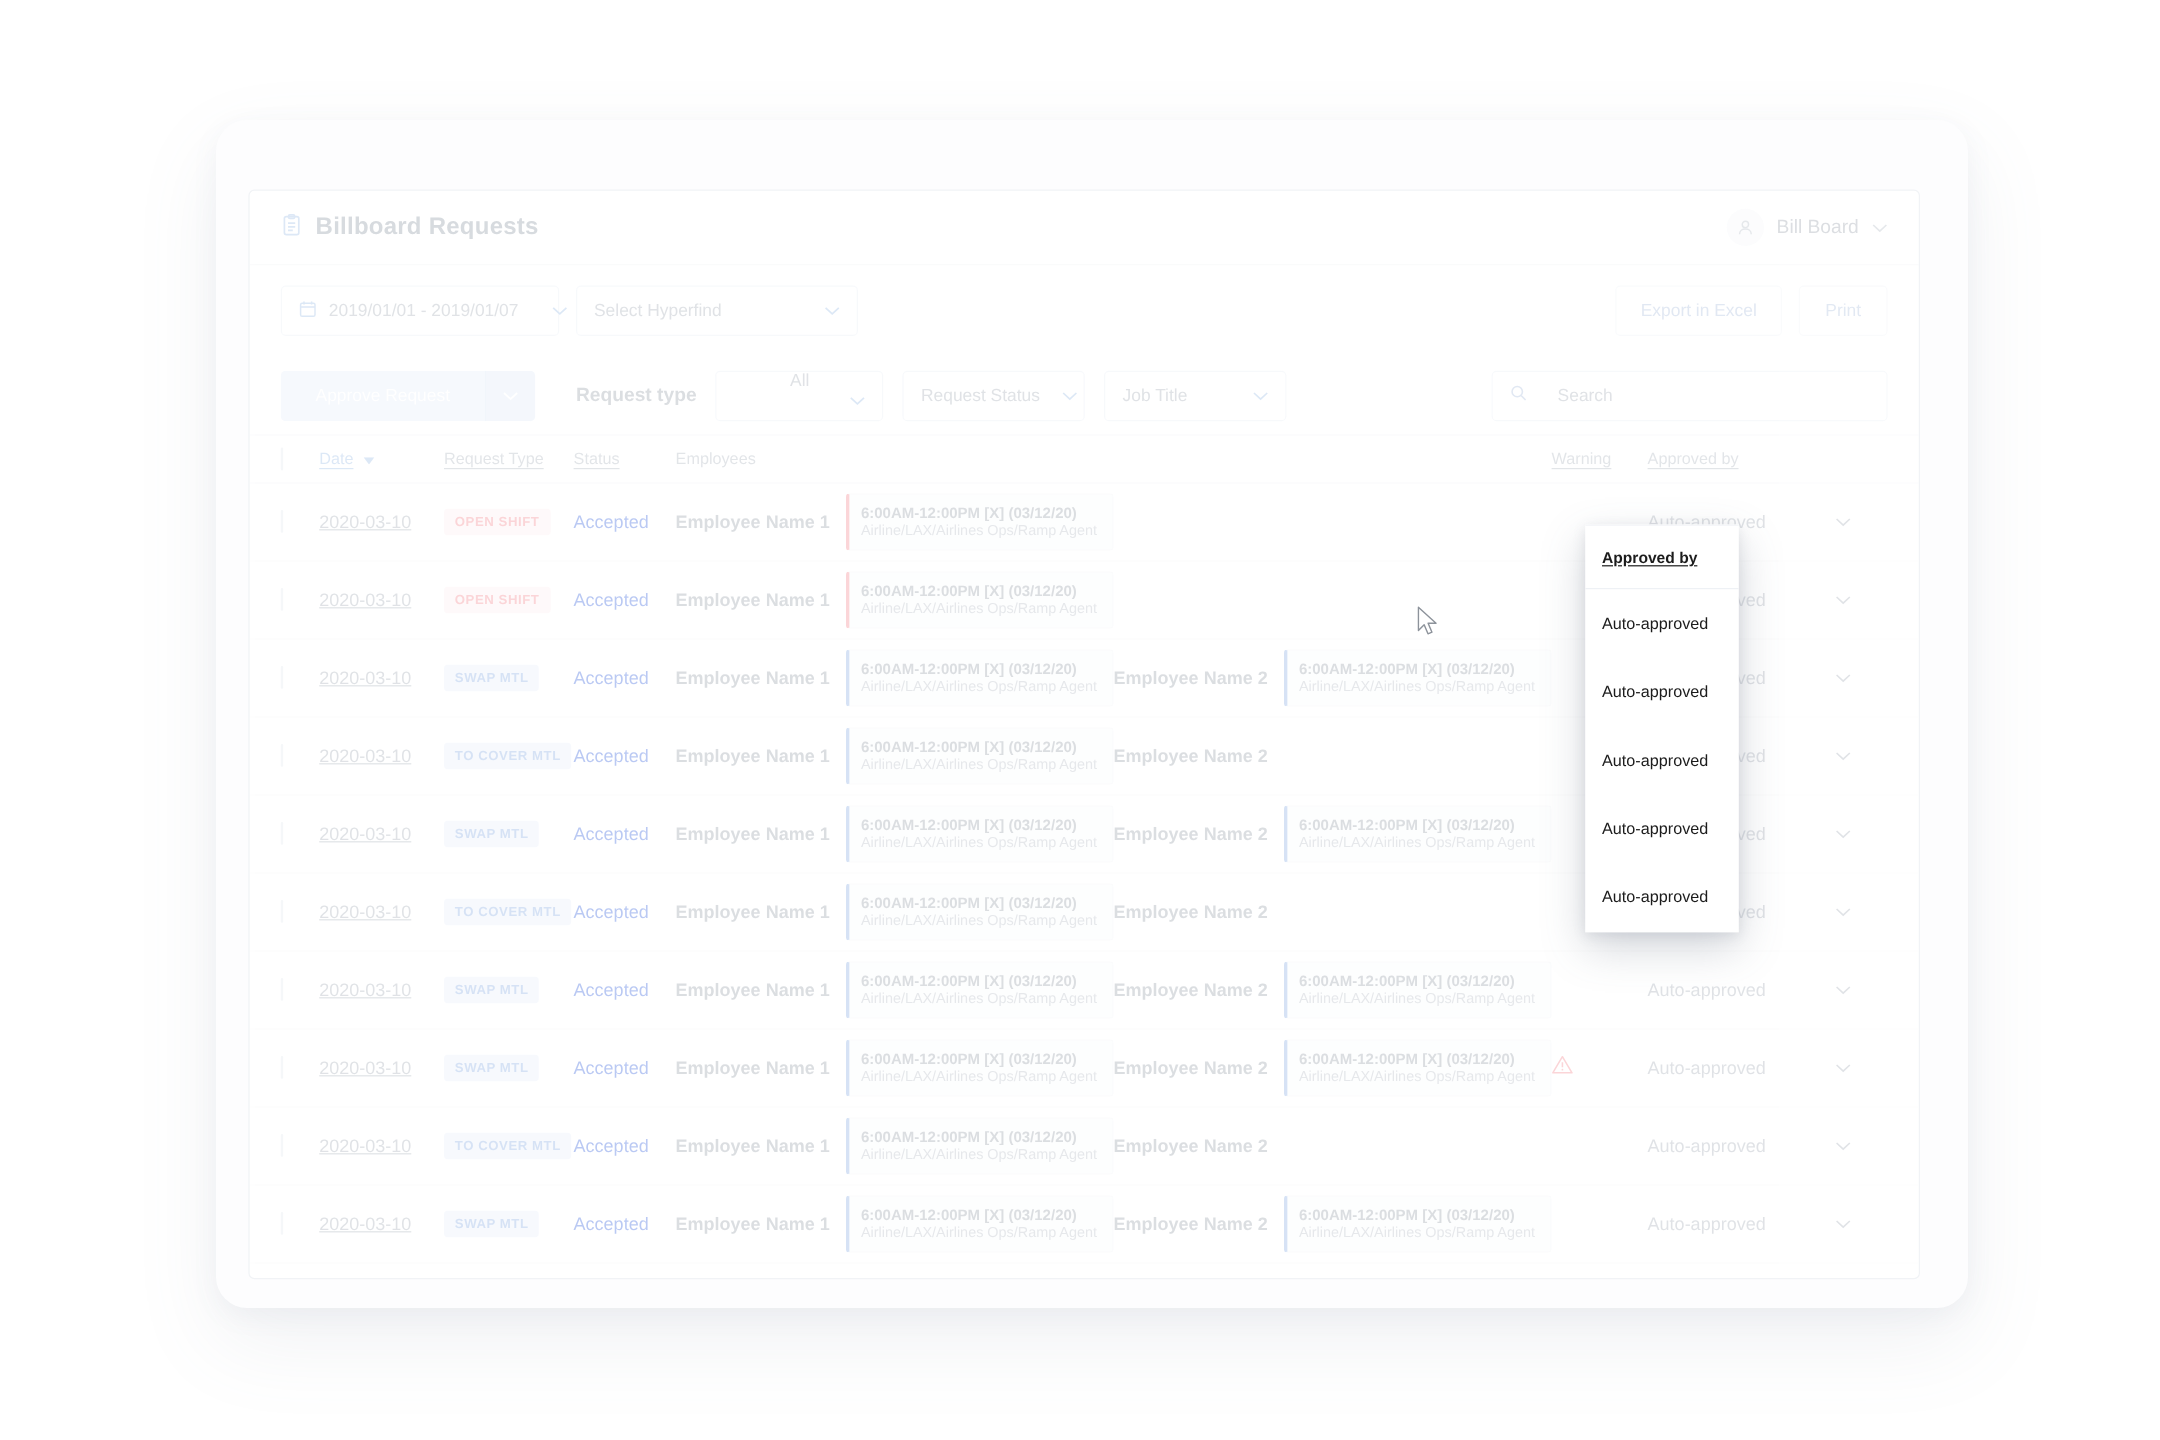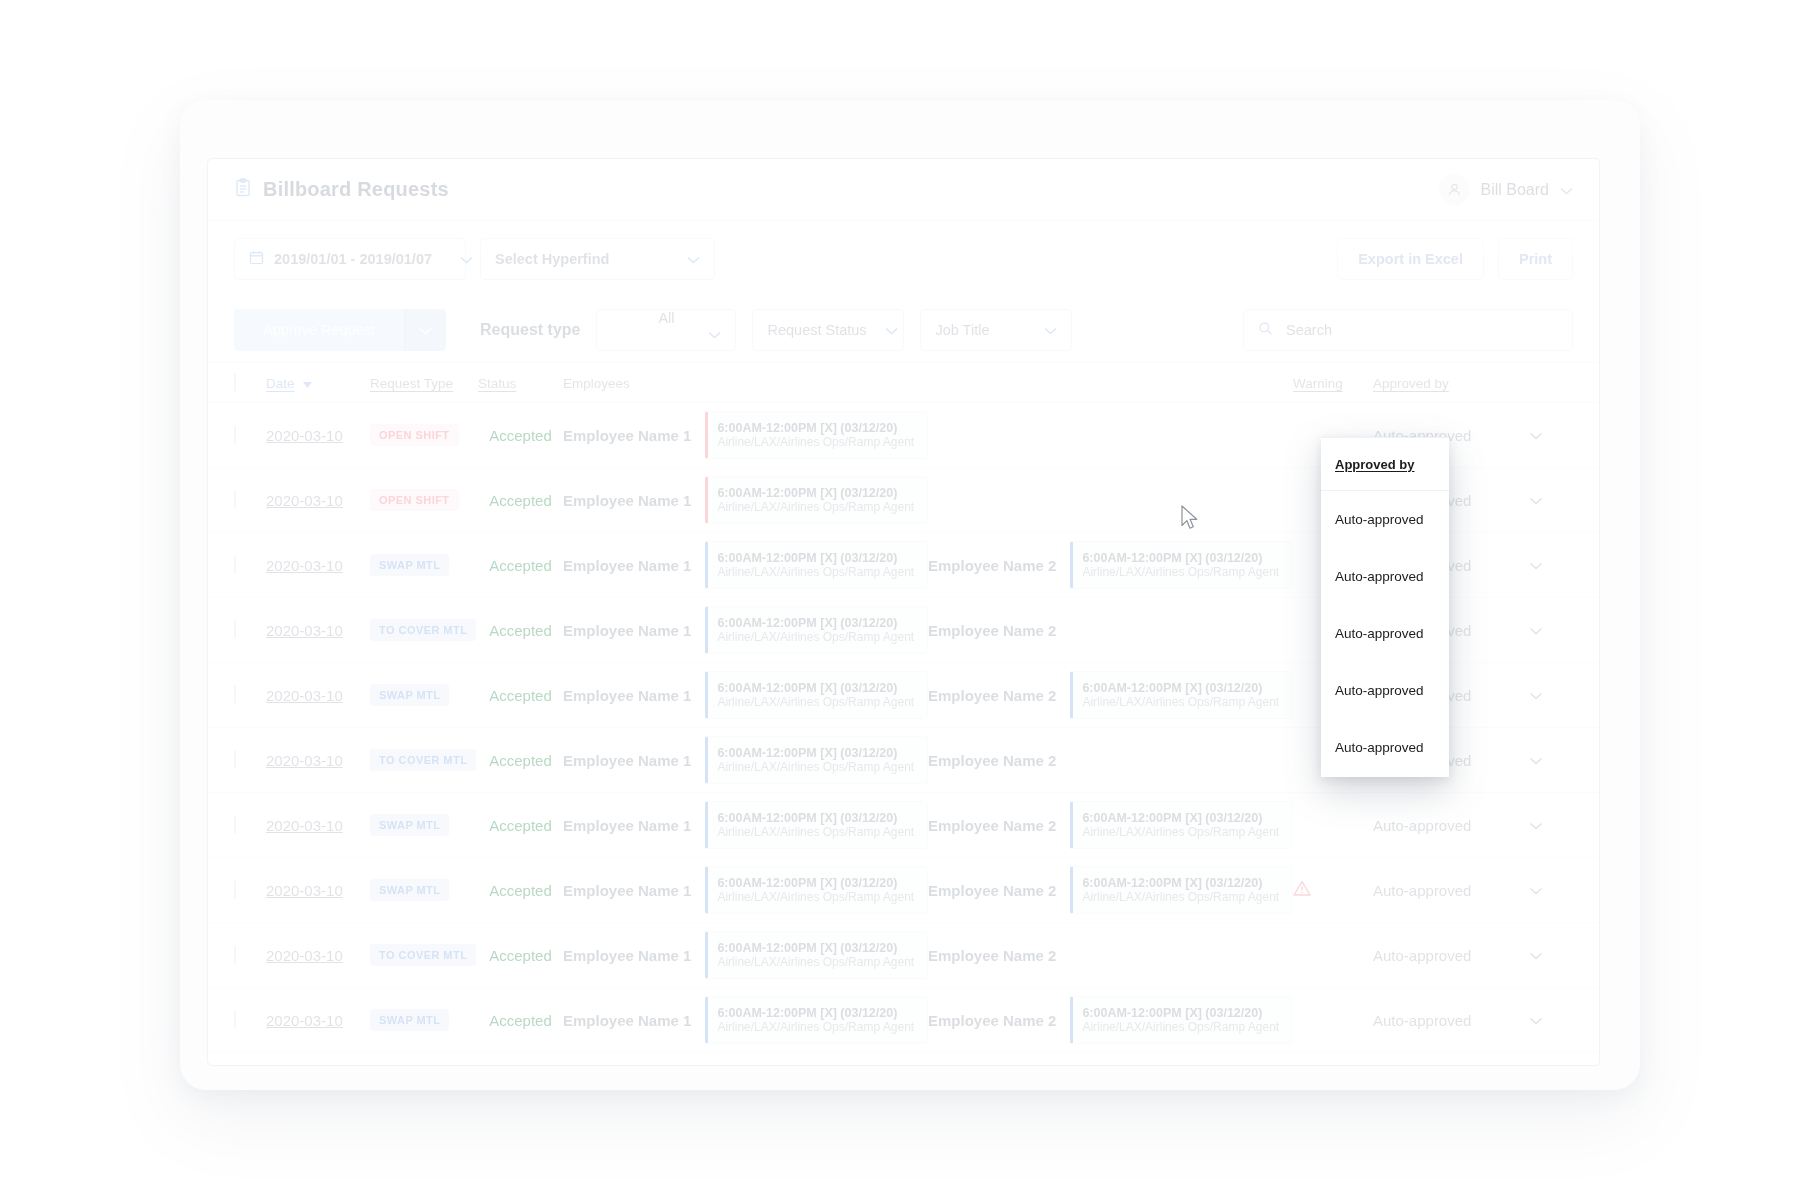--- a/index.html
+++ b/index.html
@@ -53,21 +53,20 @@
     display: flex; align-items: center; justify-content: center;
   }
   .user-name { font-size: 16px; color: #8a939e; }
   .chev { display: inline-block; }
 
   
   .filterbar {
     height: 76px;
     display: flex; align-items: center;
     padding: 0 26px;
-    font-weight: bold;
   }
   .ctl {
     height: 42px;
     border: 1px solid #e8edf5;
     border-radius: 4px;
     display: flex; align-items: center;
     padding: 0 14px;
     font-size: 14.5px;
     color: #9aa3ae;
     background: #fff;
@@ -106,21 +105,21 @@
   }
   .req-type-label {
     margin-left: 34px; margin-right: 16px;
     font-size: 16px; font-weight: bold; color: #8a939e; white-space: nowrap;
   }
   #sel-all { width: 140px; flex-direction: column; }
   #sel-status { width: 152px; margin-left: 16px; }
   #sel-jobtitle { width: 152px; margin-left: 16px; }
   .actionbar .spacer { flex: 1; }
   #search-box {
-    width: 330px; gap: 13px;
+    width: 330px; gap: 25px;
   }
 
   
   .thead {
     height: 40px;
     display: flex; align-items: center;
     padding: 0 26px;
     border-bottom: 1px solid #f2f4f7;
   }
   .th {
@@ -156,21 +155,21 @@
   }
   .cell-date  { font-size: 15px; color: #9aa3ae; text-decoration: underline; }
   .badge {
     display: inline-block;
     font-size: 11px; font-weight: bold; letter-spacing: .45px;
     padding: 5px 9px; border-radius: 3px; white-space: nowrap;
   }
   .badge.open  { background: #fdeef0; color: #f4767f; }
   .badge.swap  { background: #e6eefb; color: #7ba3e0; }
   .badge.cover { background: #e6eefb; color: #7ba3e0; }
-  .cell-status { font-size: 15px; color: #15803d; text-align: center; }
+  .cell-status { font-size: 15px; color: #1d4ed8; }
   .cell-emp-name {
     font-size: 15px; font-weight: bold; color: #8a939e; white-space: nowrap;
   }
   .emp-group { display: flex; align-items: center; gap: 14px; }
   .shift-card {
     width: 226px; height: 48px;
     background: #fbfcfd;
     border: 1px solid #f2f4f7;
     border-left-width: 3px; border-left-style: solid;
     border-radius: 3px;

